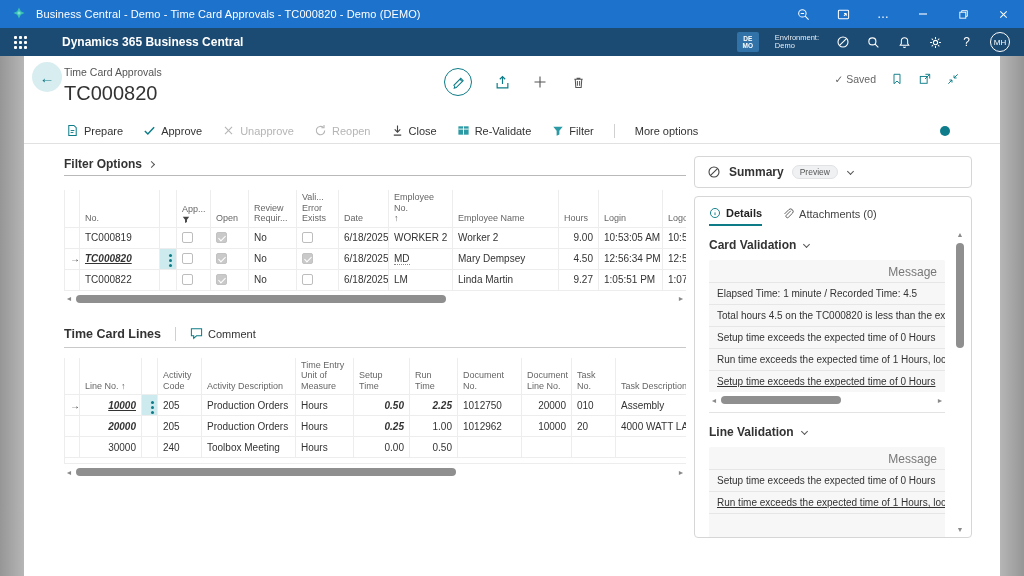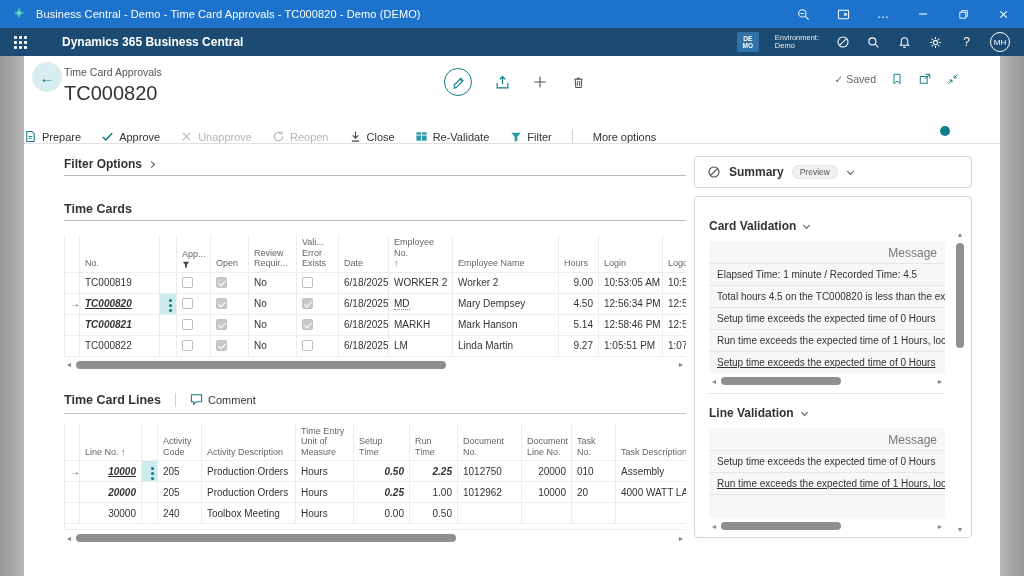--- a/index.html
+++ b/index.html
@@ -36,21 +36,21 @@
   .crumb { position:absolute; left:40px; top:10px; font-size:10.5px; color:#555; }
   .page-title { position:absolute; left:40px; top:26px; font-size:20px; font-weight:400; color:#333; }
   .hdr-center { position:absolute; left:420px; top:12px; display:flex; align-items:center; gap:22px; }
   .pencil-circle { width:28px; height:28px; border:1.4px solid #0d7c87; border-radius:50%; display:flex; align-items:center; justify-content:center; cursor:pointer; }
   .hdr-ico { width:16px; height:16px; color:#0d7c87; display:flex; align-items:center; justify-content:center; cursor:pointer; }
   .hdr-right { position:absolute; right:40px; top:16px; display:flex; align-items:center; gap:14px; }
   .saved { font-size:10.5px; color:#666; display:flex; align-items:center; gap:3px; }
   .hdr-right .hdr-ico { width:14px; height:14px; }
 
   
-  .cmdbar { height:26px; display:flex; align-items:flex-end; gap:20px; border-bottom:1px solid #e1e1e1; position:relative; }
+  .cmdbar { height:26px; display:flex; align-items:center; gap:20px; padding-left:42px; border-bottom:1px solid #e1e1e1; position:relative; }
   .cmd { display:flex; align-items:center; gap:5px; font-size:11px; color:#333; cursor:pointer; white-space:nowrap; }
   .cmd .ci { width:13px; height:13px; display:flex; align-items:center; justify-content:center; }
   .cmd.disabled { color:#b5b5b5; cursor:default; }
   .cmd-sep { width:1px; height:14px; background:#d0d0d0; }
   .info-dot { position:absolute; right:50px; top:8px; width:10px; height:10px; border-radius:50%; background:#0e7c8a; }
 
   
   .content { display:flex; }
   .main { width:666px; padding-left:40px; flex:0 0 auto; }
   .side { width:278px; margin-left:4px; flex:0 0 auto; }
@@ -339,21 +339,20 @@
 
     <div class="content">
 
       <div class="main">
 
         <div class="collapsible">
           <span>Filter Options</span>
           <span class="chev right"></span>
         </div>
 
-        <div class="sec-title">Time Cards</div>
 
         <div class="grid-wrap">
           <table class="grid" style="width:640px">
             <colgroup>
               <col style="width:15px">
                 <col style="width:80px">
                 <col style="width:17px">
                 <col style="width:34px">
               <col style="width:38px">
                 <col style="width:48px">
@@ -409,35 +408,20 @@
               <td><span class="cb on"></span></td>
               <td>6/18/2025</td>
               <td><span class="dotted-u">MD</span></td>
               <td class="teal">Mary Dempsey</td>
               <td class="num teal">4.50</td>
               <td>12:56:34 PM</td>
               <td>12:57</td>
             </tr>
             <tr>
               <td></td>
-              <td class="red-b">TC000821</td>
-              <td></td>
-              <td><span class="cb"></span></td>
-              <td><span class="cb on"></span></td>
-              <td class="teal">No</td>
-              <td><span class="cb on"></span></td>
-              <td>6/18/2025</td>
-              <td>MARKH</td>
-              <td class="teal">Mark Hanson</td>
-              <td class="num teal">5.14</td>
-              <td>12:58:46 PM</td>
-              <td>12:5</td>
-            </tr>
-            <tr>
-              <td></td>
               <td class="teal">TC000822</td>
               <td></td>
               <td><span class="cb"></span></td>
               <td><span class="cb on"></span></td>
               <td class="teal">No</td>
               <td><span class="cb"></span></td>
               <td>6/18/2025</td>
               <td>LM</td>
               <td class="teal">Linda Martin</td>
               <td class="num teal">9.27</td>
@@ -560,20 +544,35 @@
           <svg viewBox="0 0 14 14" width="14" height="14" fill="none" stroke="#444" stroke-width="1.1">
               <circle cx="7" cy="7" r="5"></circle>
               <path d="M3.8 10.2l6.4-6.4"></path>
             </svg>
           <span class="summary-title">Summary</span>
           <span class="preview-pill">Preview</span>
           <span class="chev down summary-chev"></span>
         </div>
 
         <div class="card details-card">
+          <div class="tabs">
+            <span class="tab active">
+              <svg viewBox="0 0 14 14" width="12" height="12" fill="none" stroke="#0d7c87" stroke-width="1.1">
+                  <circle cx="7" cy="7" r="5.3"></circle>
+                  <path d="M7 6.3v3.2M7 4.2v.2"></path>
+                </svg>
+              <span>Details</span>
+            </span>
+            <span class="tab">
+              <svg viewBox="0 0 14 14" width="12" height="12" fill="none" stroke="#555" stroke-width="1.1">
+                  <path d="M10.3 3.2L5 8.5a1.7 1.7 0 0 0 2.4 2.4l5-5a3 3 0 0 0-4.2-4.2L3 6.9"></path>
+                </svg>
+              <span>Attachments (0)</span>
+            </span>
+          </div>
 
           <div class="panel-sec-title">
             <span>Card Validation</span>
               <span class="chev down"></span>
           </div>
           <div class="msg-list">
             <div class="msg-header">Message</div>
             <div class="msg-row">Elapsed Time: 1 minute / Recorded Time: 4.5</div>
             <div class="msg-row">Total hours 4.5 on the TC000820 is less than the expected an</div>
             <div class="msg-row">Setup time exceeds the expected time of 0 Hours</div>

